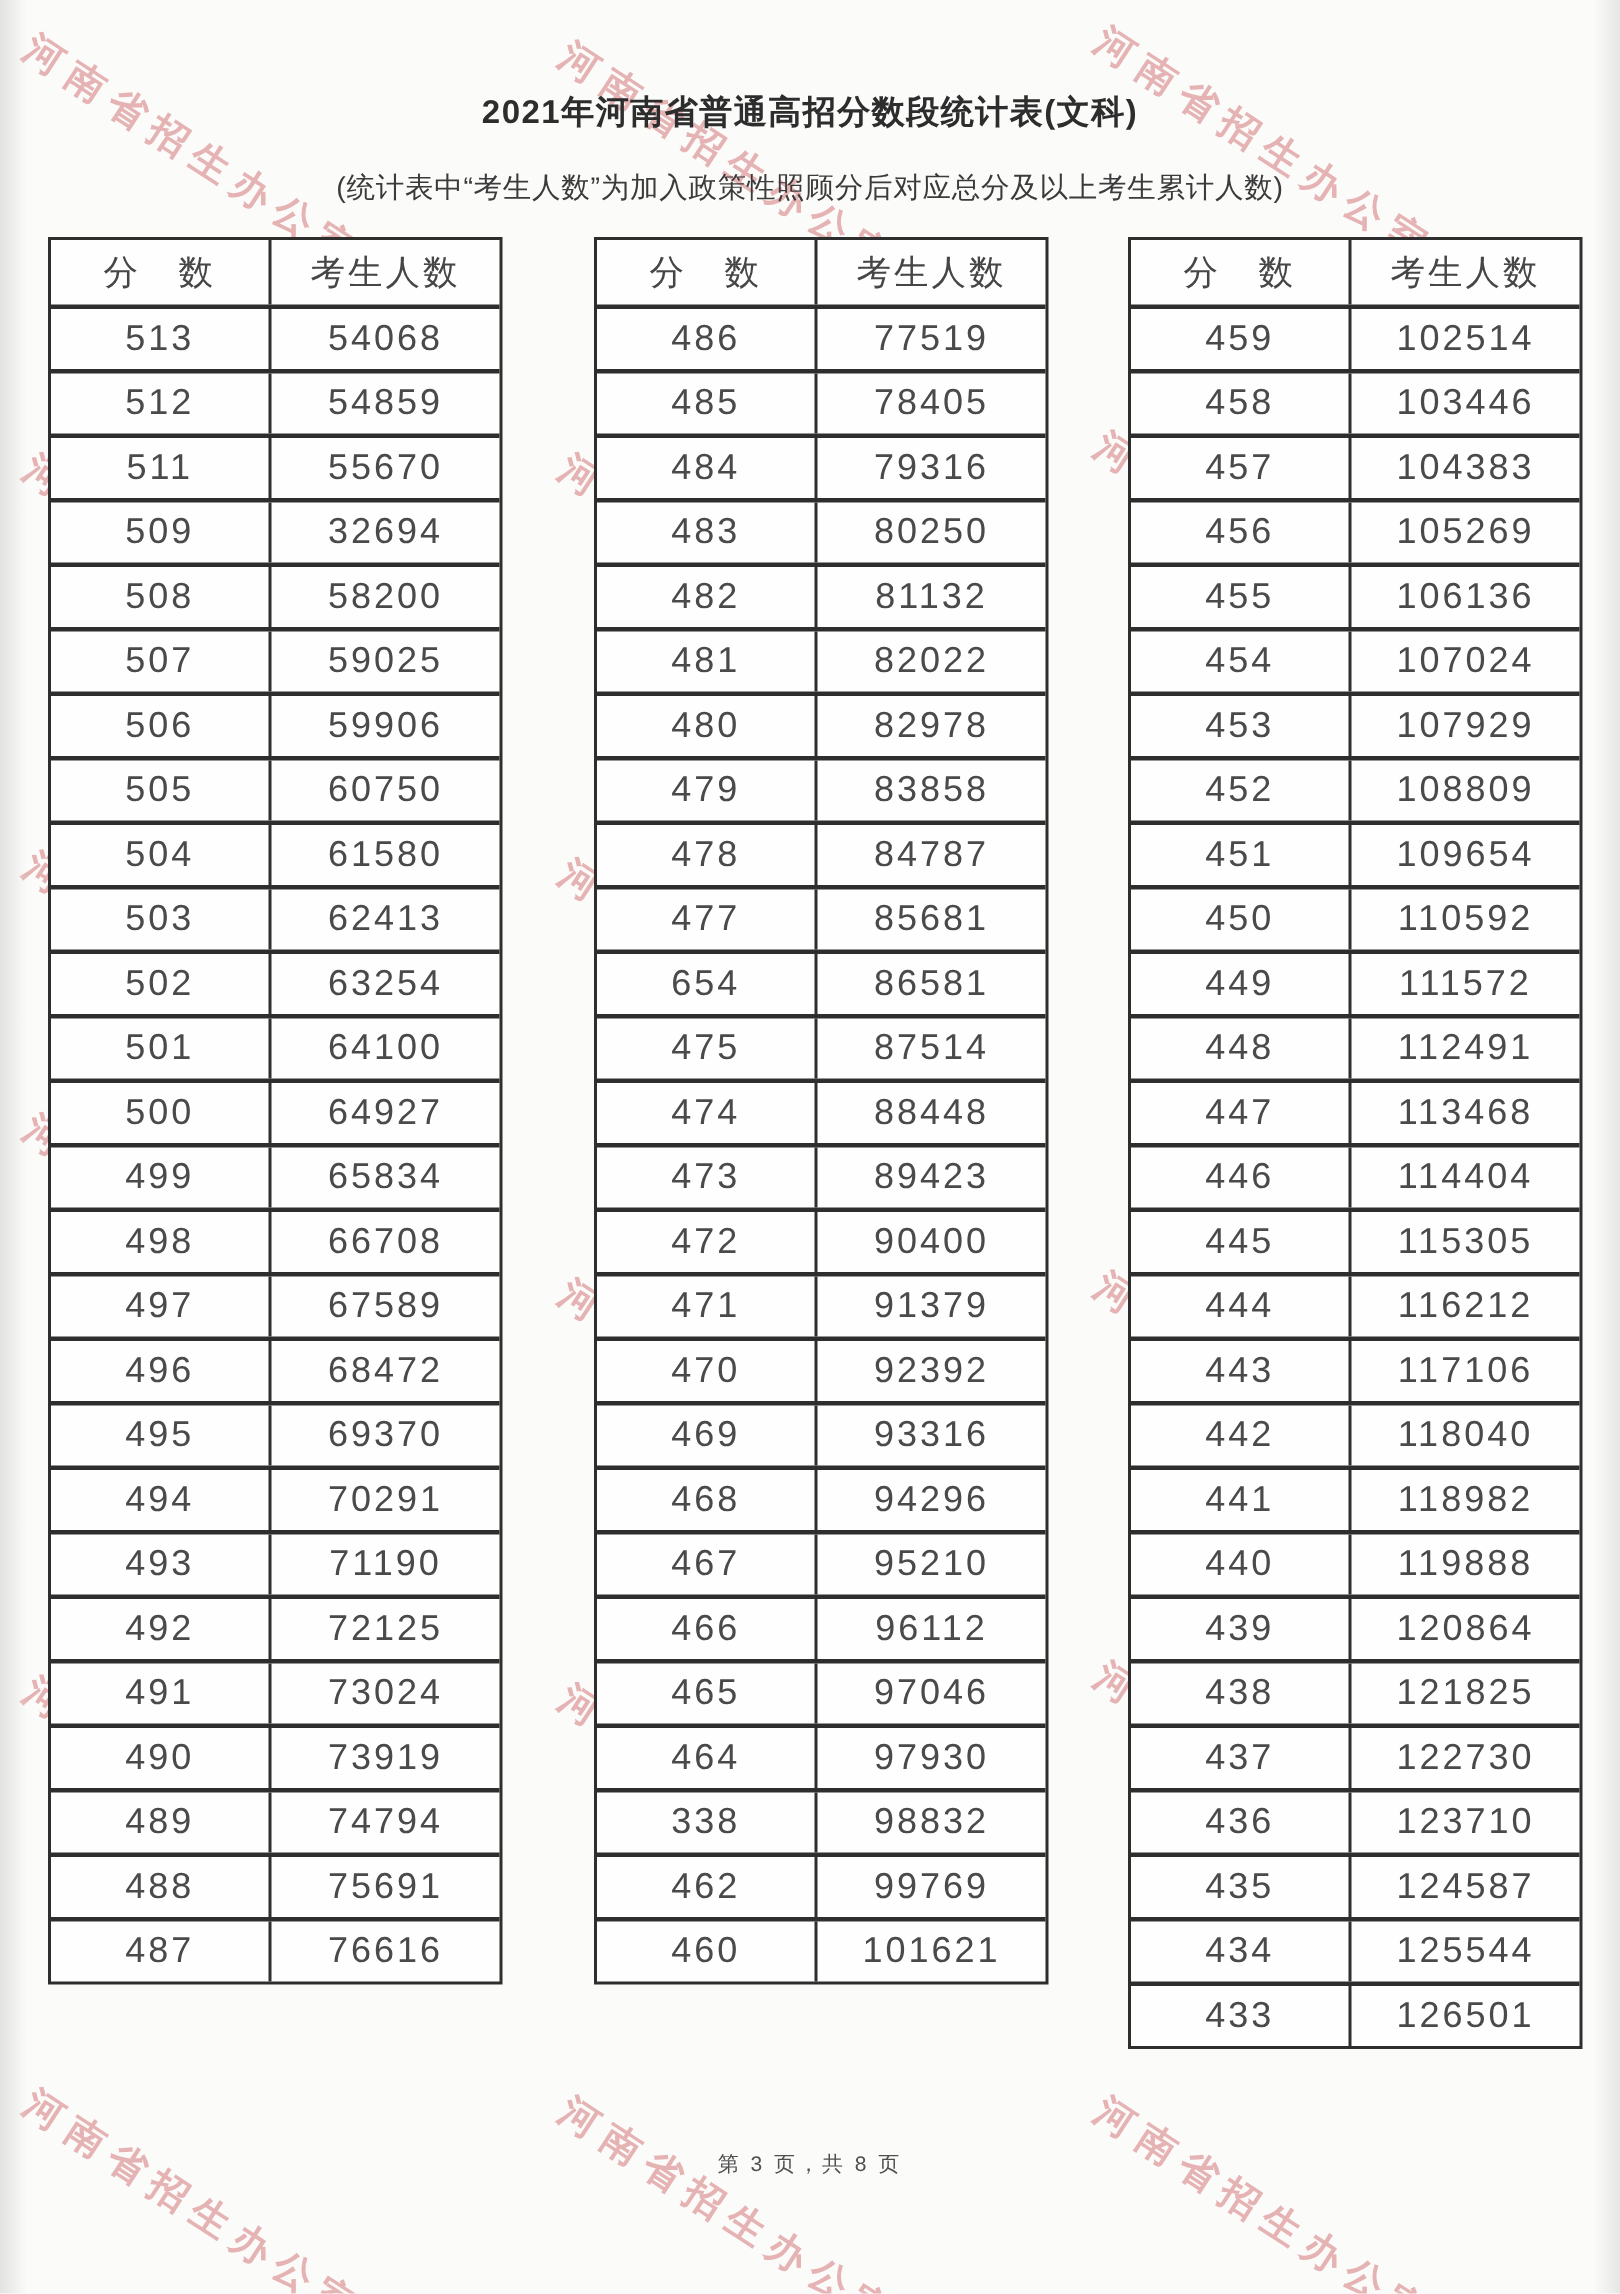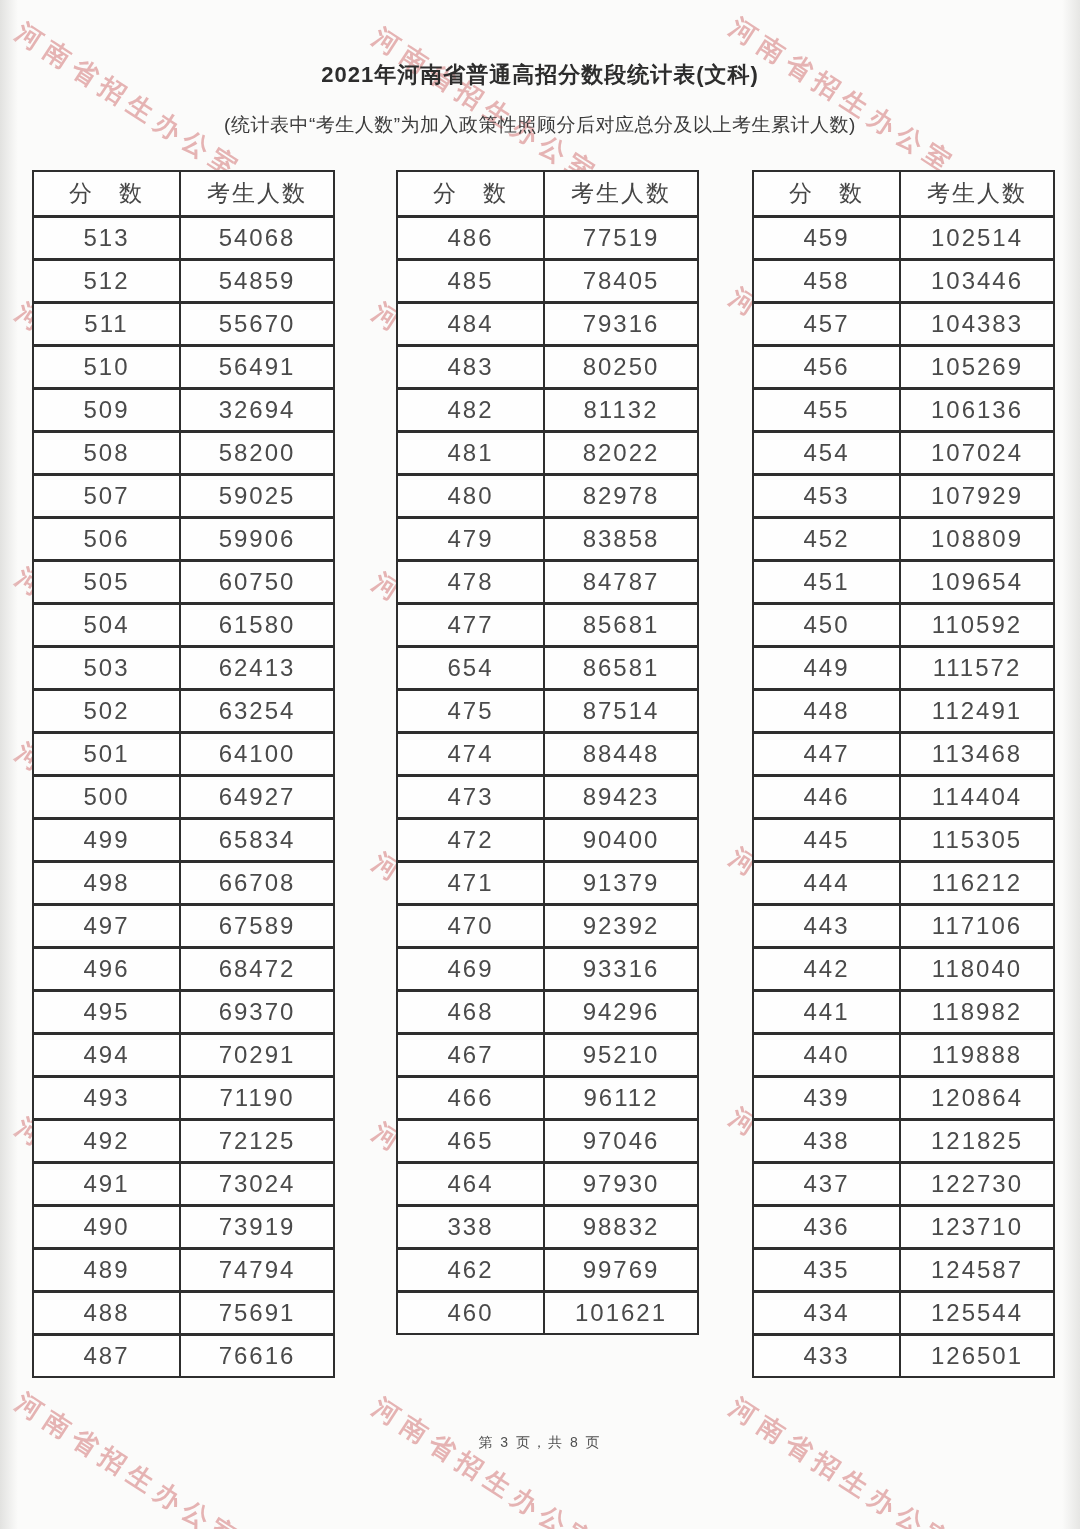--- a/index.html
+++ b/index.html
@@ -40,21 +40,20 @@
     text-align:center;
     font-size:19px;color:#3b3b3b;
     letter-spacing:0.5px;
   }
 
   .score-table{
     position:absolute;top:158px;width:303px;
     border:2px solid #2e2e2e;
     background:#fefefe;
     box-sizing:border-box;
-    margin-top:12px;
   }
   .score-table.t1{left:32px;}
   .score-table.t2{left:396px;}
   .score-table.t3{left:752px;}
 
   .t-row{display:flex;height:40px;border-top:3px solid #2e2e2e;}
   .t-row.t-header{height:43px;border-top:none;}
   .cell{
     display:flex;align-items:center;justify-content:center;
     box-sizing:border-box;
@@ -114,24 +113,20 @@
       </div>
       <div class="t-row">
         <div class="cell c-score">512</div>
         <div class="cell c-count">54859</div>
       </div>
       <div class="t-row">
         <div class="cell c-score">511</div>
         <div class="cell c-count">55670</div>
       </div>
       <div class="t-row">
-        <div class="cell c-score">510</div>
-        <div class="cell c-count">56491</div>
-      </div>
-      <div class="t-row">
         <div class="cell c-score">509</div>
         <div class="cell c-count">32694</div>
       </div>
       <div class="t-row">
         <div class="cell c-score">508</div>
         <div class="cell c-count">58200</div>
       </div>
       <div class="t-row">
         <div class="cell c-score">507</div>
         <div class="cell c-count">59025</div>

